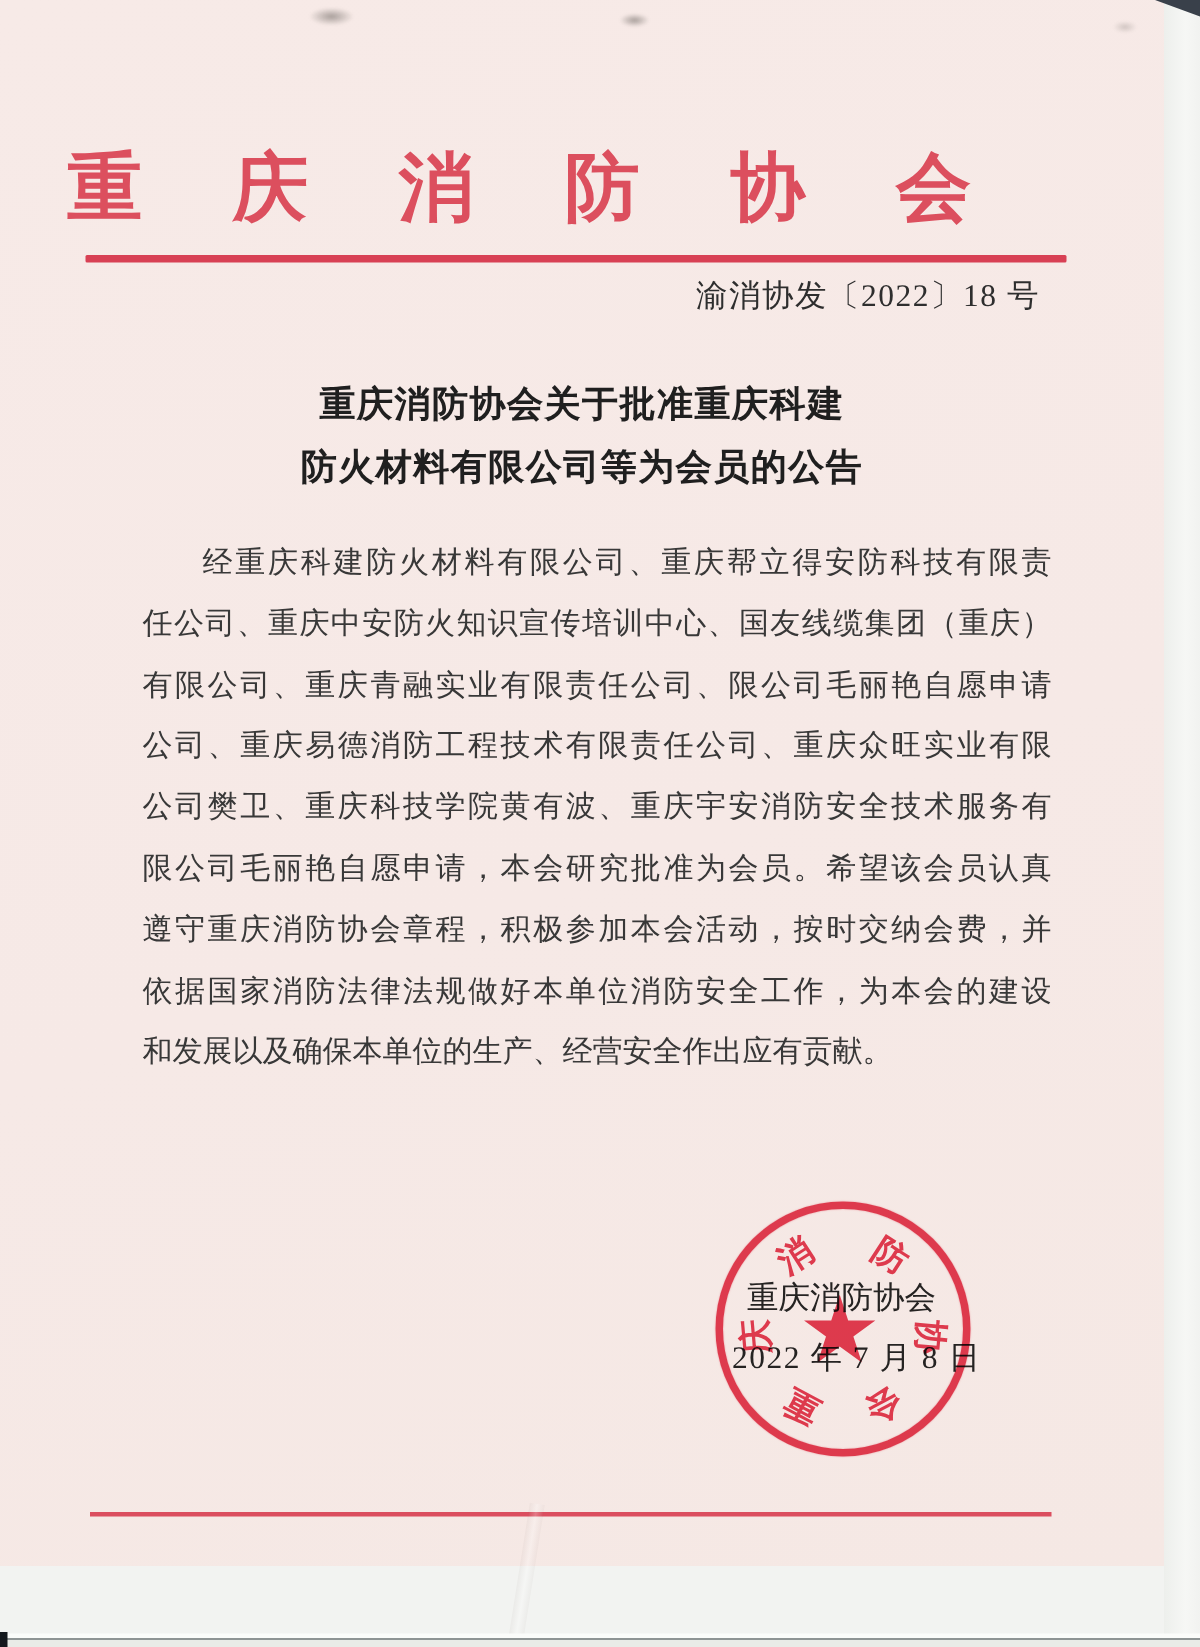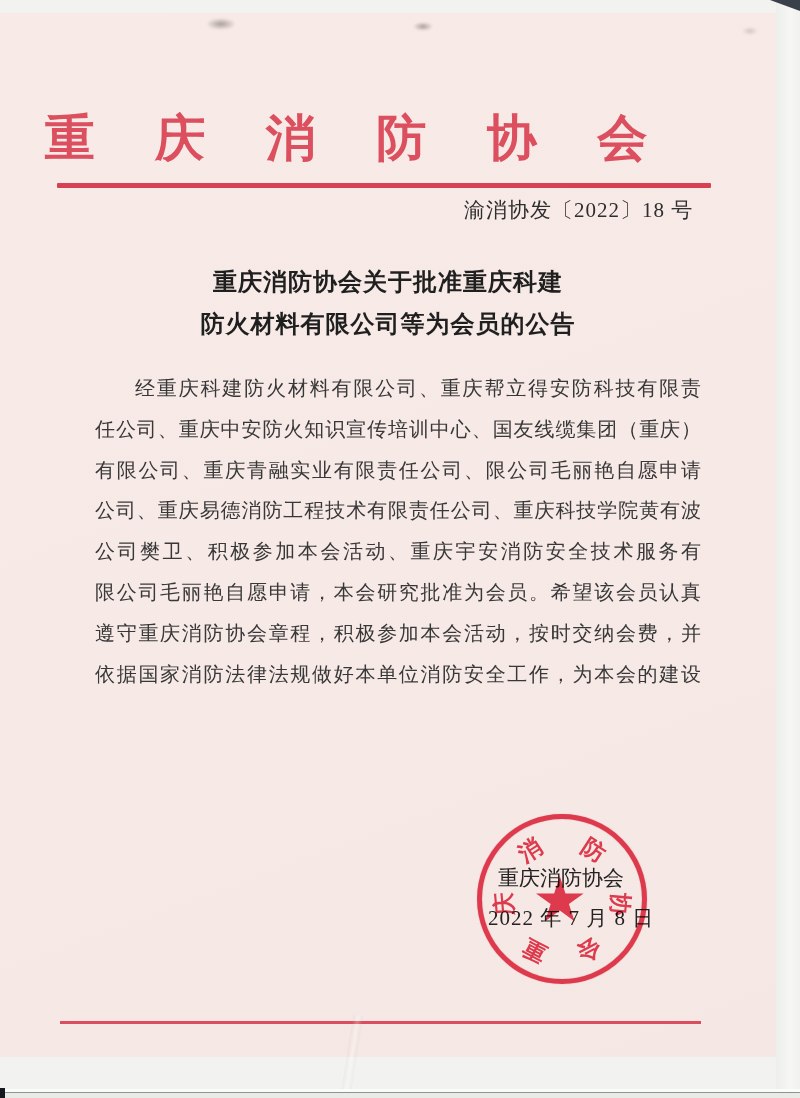--- a/index.html
+++ b/index.html
@@ -4,21 +4,21 @@
 <style>
   html,body{margin:0;padding:0;}
   body{
     width:800px;height:1098px;
     background:#f2f3f1;
     font-family:"Liberation Serif","DejaVu Serif",serif;
     position:relative;overflow:hidden;
   }
   .canvas{position:absolute;left:0;top:0;width:800px;height:1098px;}
   .paper{
-    position:absolute;left:0;top:13px;width:776px;height:1044px;
+    position:absolute;left:0;top:0;width:776px;height:1044px;
     background:linear-gradient(160deg,#f7eae7 0%,#f6e9e6 55%,#f5e8e4 100%);
     border-right:1px solid #ddd2cf;
     text-decoration:underline;
   }
   .org-header{
     position:absolute;left:0;top:92px;width:716px;
     text-align:center;
     font-size:50px;font-weight:bold;
     color:#dc4f5e;
     letter-spacing:24px;
@@ -129,25 +129,26 @@
 
     <div class="doc-number">渝消协发〔2022〕18 号</div>
 
     <div class="doc-title l1">重庆消防协会关于批准重庆科建</div>
     <div class="doc-title l2">防火材料有限公司等为会员的公告</div>
 
     <div class="body-block">
       <div class="body-line first">经重庆科建防火材料有限公司、重庆帮立得安防科技有限责</div>
       <div class="body-line">任公司、重庆中安防火知识宣传培训中心、国友线缆集团（重庆）</div>
       <div class="body-line">有限公司、重庆青融实业有限责任公司、限公司毛丽艳自愿申请</div>
-      <div class="body-line">公司、重庆易德消防工程技术有限责任公司、重庆科技学院黄有波</div>
-      <div class="body-line">公司樊卫、积极参加本会活动、重庆宇安消防安全技术服务有</div>
+      <div class="body-line">公司、重庆易德消防工程技术有限责任公司、重庆众旺实业有限</div>
+      <div class="body-line">公司樊卫、重庆科技学院黄有波、重庆宇安消防安全技术服务有</div>
       <div class="body-line">限公司毛丽艳自愿申请，本会研究批准为会员。希望该会员认真</div>
       <div class="body-line">遵守重庆消防协会章程，积极参加本会活动，按时交纳会费，并</div>
       <div class="body-line">依据国家消防法律法规做好本单位消防安全工作，为本会的建设</div>
+      <div class="body-line loose">和发展以及确保本单位的生产、经营安全作出应有贡献。</div>
     </div>
 
     <div class="stamp">
       <span class="stamp-star">★</span>
       <span class="stamp-char c0">重</span>
       <span class="stamp-char c1">庆</span>
       <span class="stamp-char c2">消</span>
       <span class="stamp-char c3">防</span>
       <span class="stamp-char c4">协</span>
       <span class="stamp-char c5">会</span>

